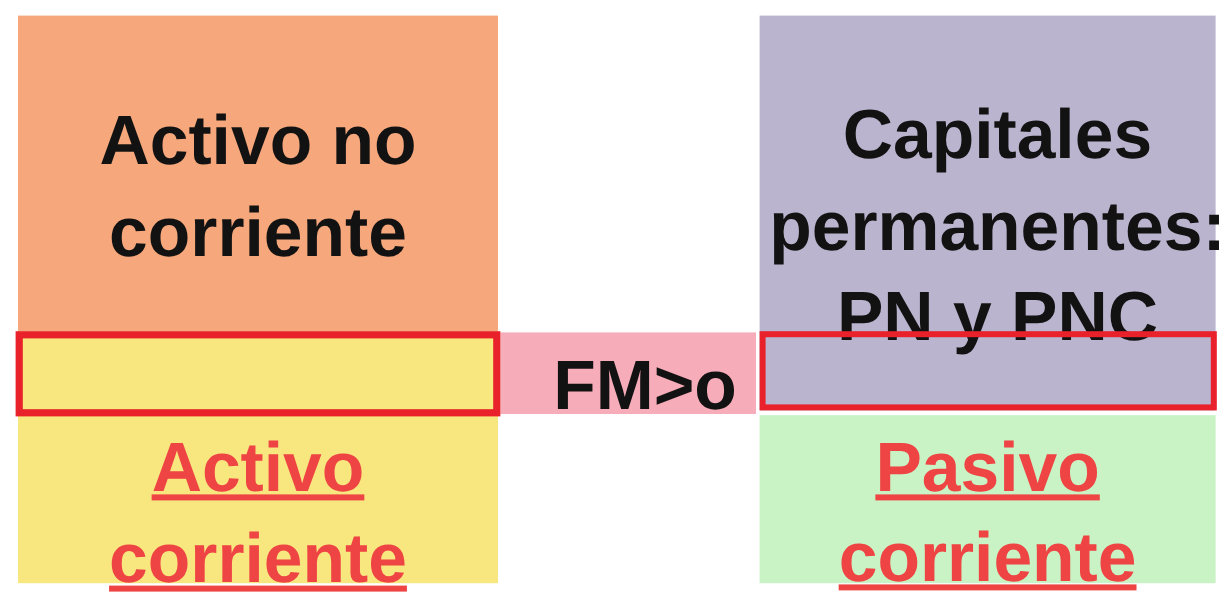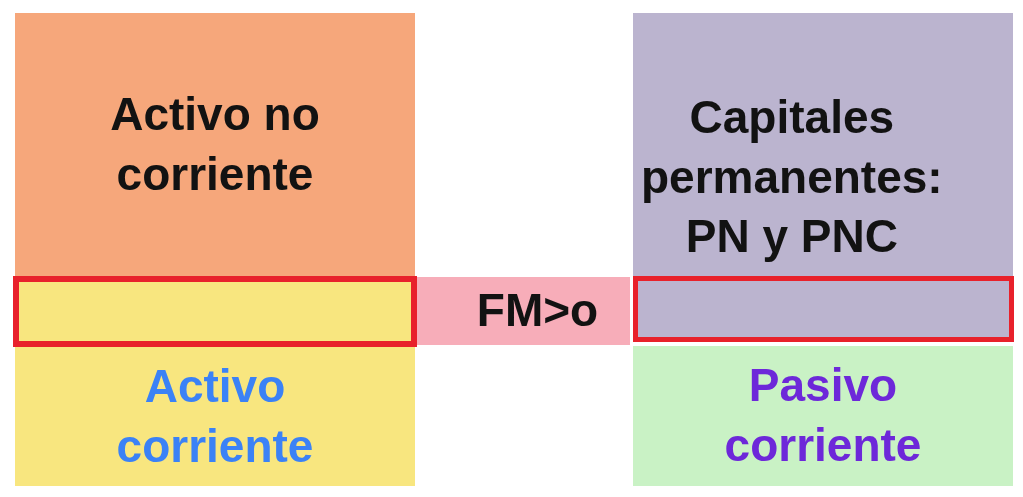--- a/index.html
+++ b/index.html
@@ -16,26 +16,27 @@
   }
   .block {
     position: absolute;
   }
   .label {
     position: absolute;
     display: flex;
     align-items: center;
     justify-content: center;
     font-weight: 700;
-    font-size: 46px;
+    font-size: 58px;
     line-height: 1.3;
     color: #121212;
     white-space: pre-line;
     text-align: center;
     letter-spacing: 0px;
+    margin-top: 11px;
   }
   .label.left-align {
     justify-content: flex-start;
     text-align: center;
   }
   
   .orange-block { left: 15px;  top: 13px;  width: 400px; height: 263px; }
   .yellow-block { left: 15px;  top: 276px; width: 400px; height: 210px; }
   .purple-block { left: 633px; top: 13px;  width: 380px; height: 329px; }
   .green-block  { left: 633px; top: 346px; width: 380px; height: 140px; }
@@ -75,17 +76,17 @@
 
 <div class="label label-activo-no" style="color: rgb(18, 18, 18);">Activo no
 corriente</div>
 
 <div class="label left-align label-capitales" style="color: rgb(18, 18, 18);">Capitales
 permanentes:
 PN y PNC</div>
 
 <div class="label label-fm" style="color: rgb(18, 18, 18);">FM&gt;o</div>
 
-<div class="label label-activo-c" style="color: #3b82f6;">Activo
+<div class="label label-activo-c" style="color: #ef4444; text-decoration: underline;">Activo
 corriente</div>
 
-<div class="label label-pasivo" style="color: #6d28d9;">Pasivo
+<div class="label label-pasivo" style="color: #ef4444; text-decoration: underline;">Pasivo
 corriente</div>
 
 </body></html>

